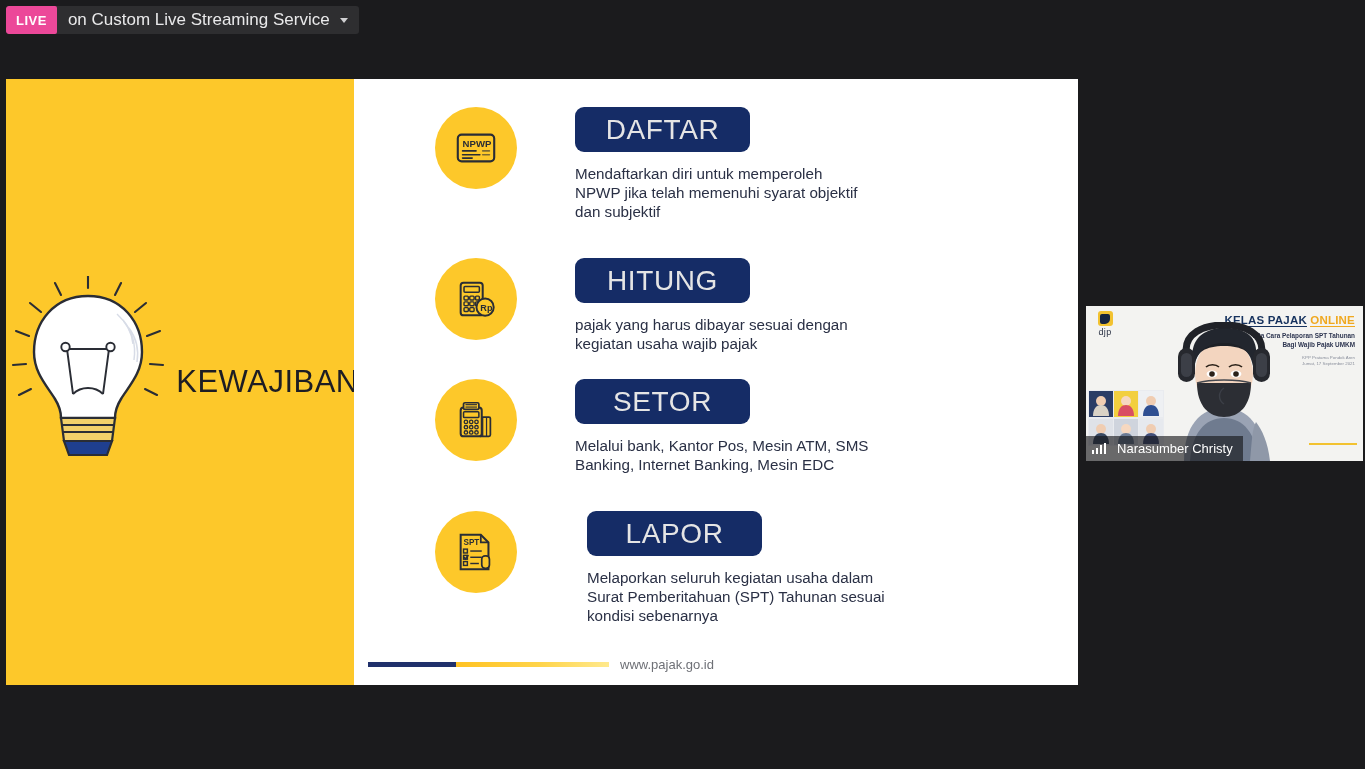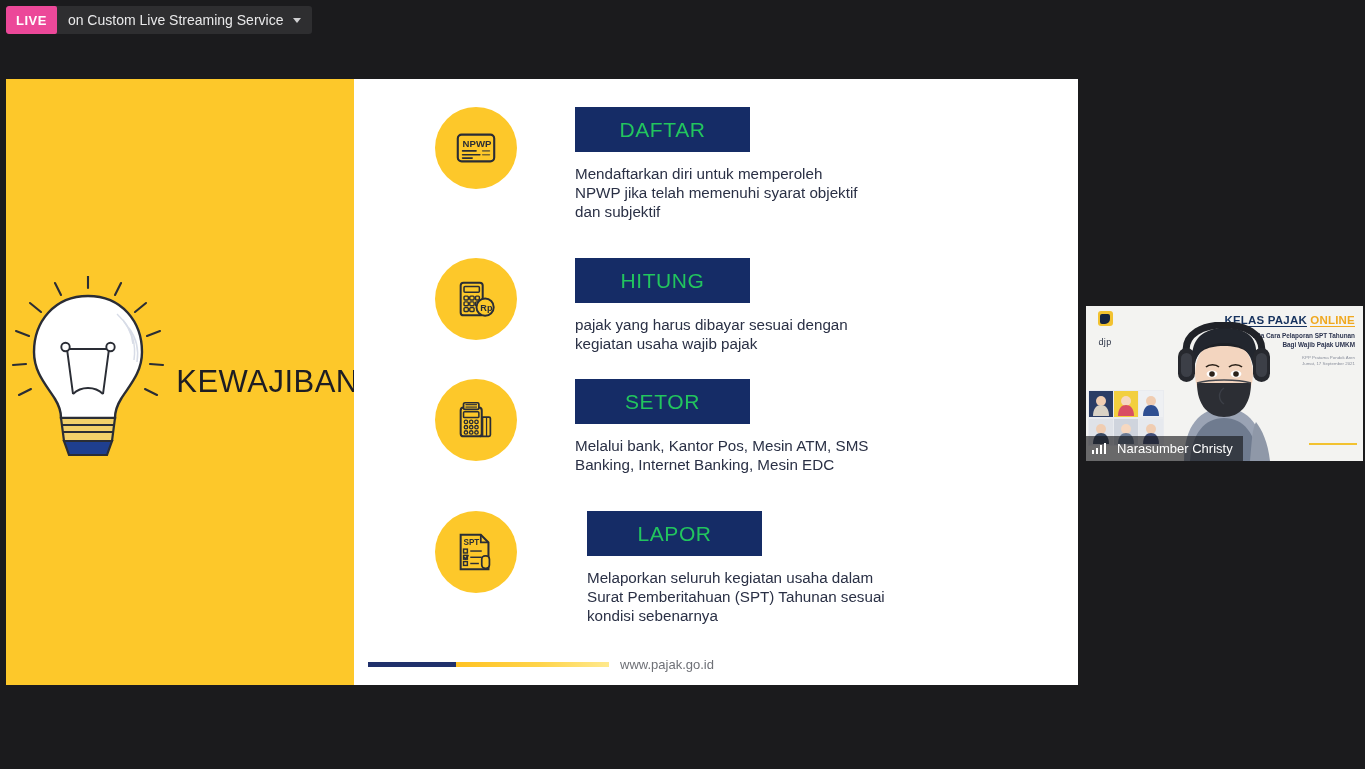--- a/index.html
+++ b/index.html
@@ -17,21 +17,21 @@
     height: 28px; display: flex; align-items: stretch;
     background: #2e2e30; border-radius: 3px; overflow: hidden;
   }
   .live-badge {
     background: #ec4899; color: #ffffff;
     font-size: 13px; font-weight: bold; letter-spacing: .5px;
     display: flex; align-items: center; justify-content: center;
     padding: 0 10px; margin: 0; border-radius: 2px;
   }
   .live-text {
-    color: #e9e9ea; font-size: 14px;
+    color: #e9e9ea; font-size: 17px;
     display: flex; align-items: center; padding: 0 8px 0 11px;
     white-space: nowrap;
   }
   .live-caret {
     display: flex; align-items: center; padding: 0 11px 0 2px;
   }
   .caret-tri {
     width: 0; height: 0;
     border-left: 4.5px solid transparent;
     border-right: 4.5px solid transparent;
@@ -67,24 +67,24 @@
     position: absolute; left: 0; display: flex; align-items: flex-start;
   }
   .row-icon {
     width: 82px; height: 82px; border-radius: 50%;
     background: #fdc82a; flex: 0 none;
     display: flex; align-items: center; justify-content: center;
     margin-left: 81px;
   }
   .row-body { margin-left: 58px; padding-top: 0px; }
   .pill {
-    background: #152c66; color: #22c55e;
-    border-radius: 0; height: 45px; width: 175px;
+    background: #152c66; color: #e5e5e5;
+    border-radius: 9px; height: 45px; width: 175px;
     display: flex; align-items: center; justify-content: center;
-    font-size: 21px; letter-spacing: .6px;
+    font-size: 28px; letter-spacing: .6px;
   }
   .desc {
     margin-top: 13px; color: #2a3045;
     font-size: 15.2px; line-height: 1.24; white-space: pre-line;
   }
 
   .row-0 { top: 28px; }
   .row-1 { top: 179px; }
   .row-2 { top: 300px; }
   .row-3 { top: 432px; gap: 12px; }
@@ -108,21 +108,21 @@
   .vid-logo { position: absolute; left: 8px; top: 5px; width: 22px; text-align: center; }
   .vid-logo-mark {
     width: 15px; height: 15px; margin: 0 auto;
     background: #f2c230; border-radius: 3px; position: relative;
   }
   .vid-logo-mark::after {
     content: ""; position: absolute; left: 2.5px; top: 2.5px;
     width: 10px; height: 10px; background: #16243f;
     border-radius: 2px 2px 5px 2px;
   }
-  .vid-logo-txt { font-size: 9px; color: #2b3245; margin-top: 11px; letter-spacing: .3px; }
+  .vid-logo-txt { font-size: 9px; color: #2b3245; margin-top: 1px; letter-spacing: .3px; }
 
   .vid-head { position: absolute; right: 8px; top: 8px; text-align: right; width: 168px; }
   .vid-title { font-size: 11.5px; font-weight: bold; letter-spacing: .2px; }
   .vid-title .a { color: #16325e; border-bottom: 1.5px solid #16325e; }
   .vid-title .b { color: #f0a81f; border-bottom: 1.5px solid #f0a81f; }
   .vid-sub { margin-top: 5px; font-size: 6.4px; font-weight: bold; color: #2d3550; line-height: 1.45; }
   .vid-sub2 { margin-top: 5px; font-size: 4.4px; color: #8a8f9c; line-height: 1.5; }
 
   .vid-person { position: absolute; left: 78px; top: 16px; width: 120px; height: 139px; }
   .vid-gallery { position: absolute; left: 2px; top: 84px; width: 76px; height: 56px; }

